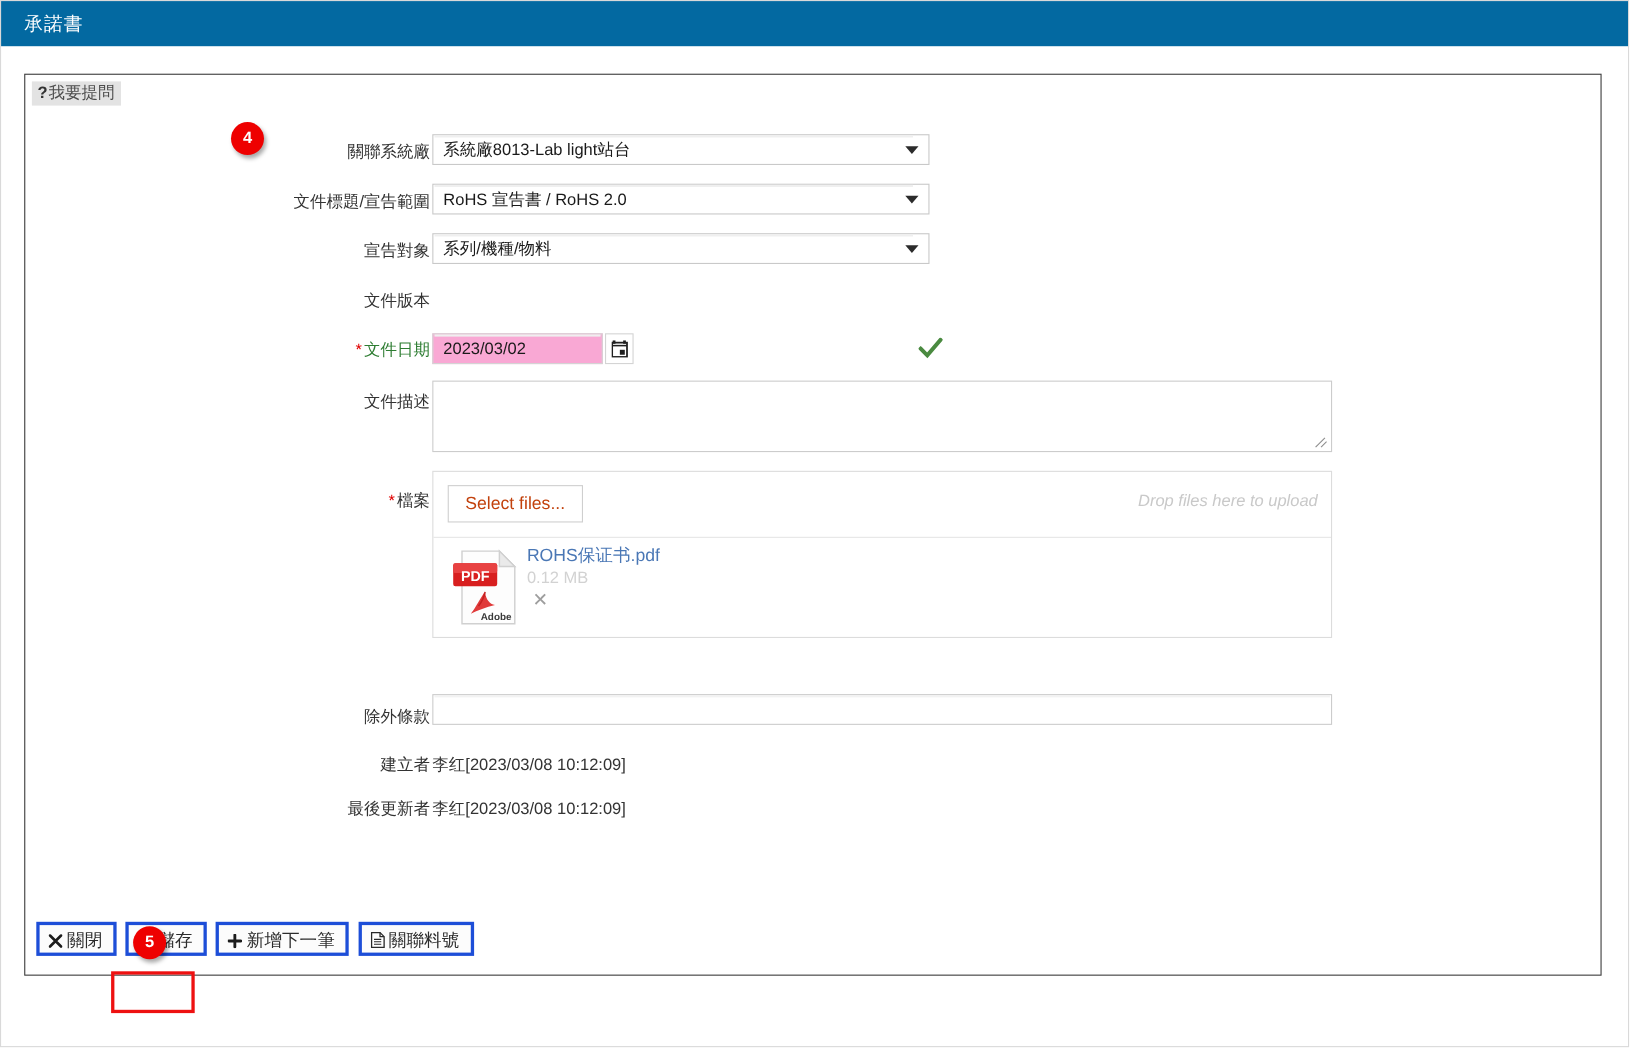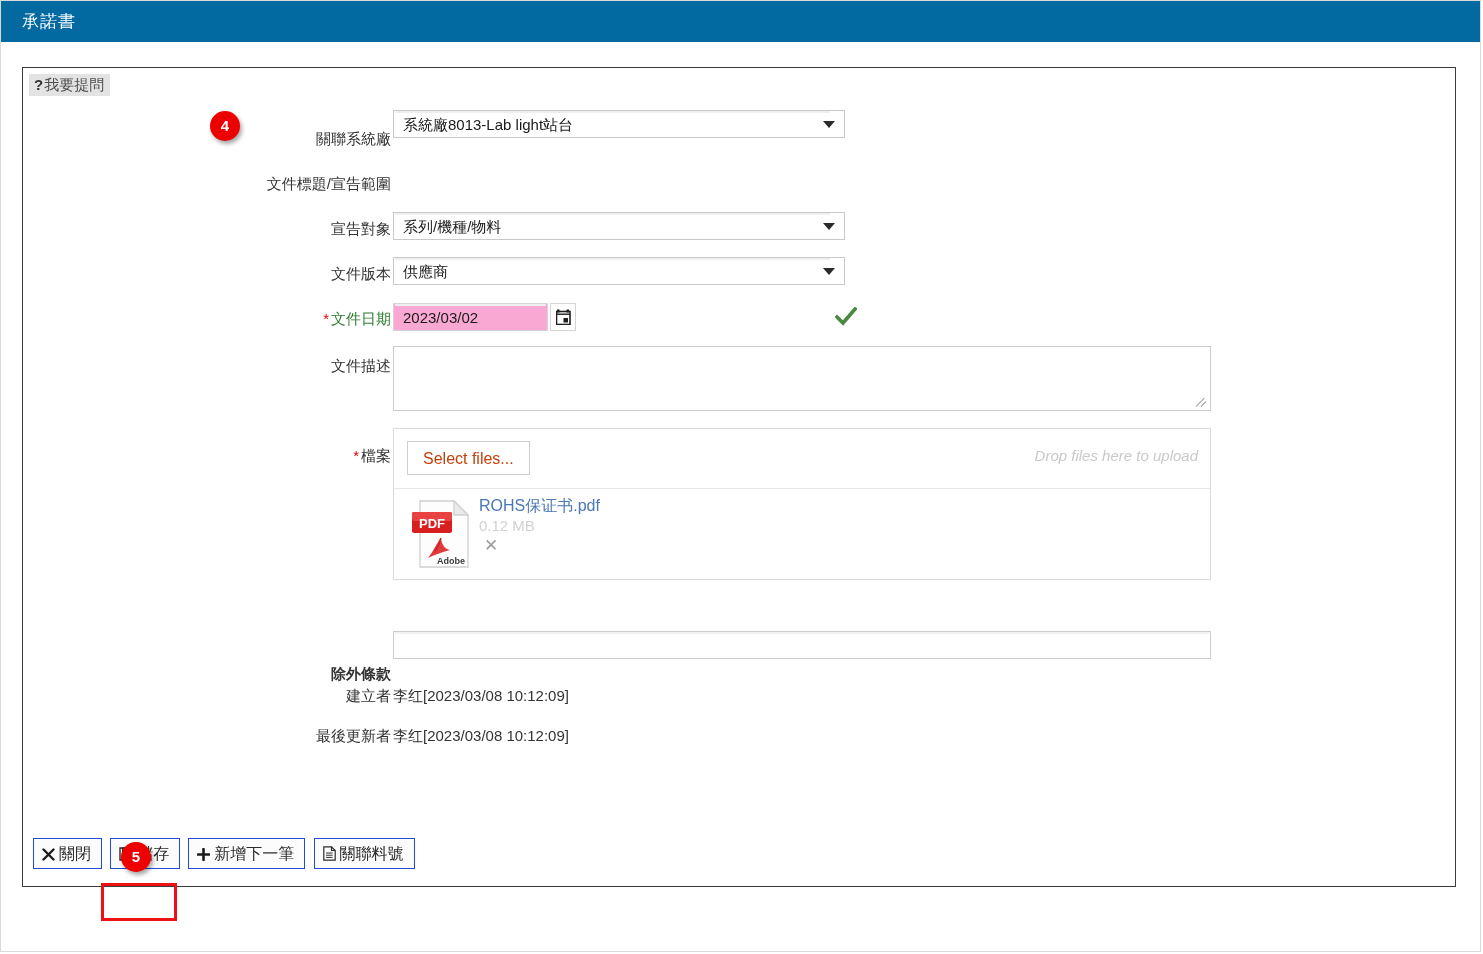--- a/index.html
+++ b/index.html
@@ -301,21 +301,21 @@
     left: 10px;
     bottom: 16px;
     height: 32px;
   }
   .btn {
     position: relative;
     display: inline-block;
     height: 31px;
     padding: 0 10px 12px 8px;
     margin-right: 4px;
-    border: 1px solid #1d4ed8;
+    border: 3px solid #1d4ed8;
     background: #fcfcfc;
     font-size: 16px;
     color: #2c2c2c;
     line-height: 30px;
     box-sizing: border-box;
     cursor: pointer;
     vertical-align: top;
     white-space: nowrap;
   }
   .btn .bi {
@@ -359,38 +359,38 @@
   <div class="titlebar-text">承諾書</div>
 </div>
 
 <div class="ask-tab">
   <span class="qmark">?</span><span>我要提問</span>
 </div>
 
 <div class="panel">
 
   <div class="label" style="left:218px; top:61px; width:150px;">關聯系統廠</div>
-  <div class="select" style="left:370px; top:42px; width:452px;padding-left:28px;">
+  <div class="select" style="left:370px; top:54px; width:452px;padding-left:28px;">
     <span class="sel-text">系統廠8013-Lab light站台</span>
     <span class="arrow"></span>
   </div>
 
   <div class="label" style="left:168px; top:106px; width:200px;">文件標題/宣告範圍</div>
+  <div class="select" style="left:370px; top:99px; width:452px;">
+    <span class="sel-text">RoHS 宣告書 / RoHS 2.0</span>
+    <span class="arrow"></span>
+  </div>
 
   <div class="label" style="left:218px; top:151px; width:150px;">宣告對象</div>
   <div class="select" style="left:370px; top:144px; width:452px;">
     <span class="sel-text">系列/機種/物料</span>
     <span class="arrow"></span>
   </div>
 
   <div class="label" style="left:218px; top:196px; width:150px;">文件版本</div>
-  <div class="select" style="left:370px; top:189px; width:452px;">
-    <span class="sel-text">供應商</span>
-    <span class="arrow"></span>
-  </div>
 
   <div class="label green" style="left:218px; top:241px; width:150px;"><span class="req">*</span><span>文件日期</span></div>
   <div class="datebox" style="left:370px; top:235px; width:155px;">
     <span class="date-text">2023/03/02</span>
   </div>
   <div class="cal-btn" style="left:527px; top:235px;">
     <svg class="cal-ico" width="15" height="16" viewBox="0 0 15 16">
       <rect x="1" y="0.5" width="2.5" height="3" fill="#1f1f1f"></rect>
       <rect x="10.5" y="0.5" width="2.5" height="3" fill="#1f1f1f"></rect>
       <rect x="0.5" y="2.5" width="13.5" height="13" fill="none" stroke="#1f1f1f" stroke-width="1.6"></rect>
@@ -426,21 +426,21 @@
         <path d="M31 41 C30 46 28 50 25 54" stroke="#c52121" stroke-width="1.4" fill="none"></path>
         <rect x="28" y="59" width="26" height="10" rx="1.5" fill="#ffffff"></rect>
         <text x="41" y="67" font-family="Liberation Sans, sans-serif" font-size="9" font-weight="bold" fill="#3a3a3a" text-anchor="middle">Adobe</text>
       </svg>
       <div class="file-name">ROHS保证书.pdf</div>
       <div class="file-size">0.12 MB</div>
       <div class="file-remove">✕</div>
     </div>
   </div>
 
-  <div class="label" style="left:218px; top:596px; width:150px;font-weight:bold;">除外條款</div>
+  <div class="label" style="left:218px; top:574px; width:150px;">除外條款</div>
   <div class="textinput" style="left:370px; top:563px; width:818px;"></div>
 
   <div class="label" style="left:218px; top:618px; width:150px;">建立者</div>
   <div class="readonly" style="left:370px; top:618px;">李红[2023/03/08 10:12:09]</div>
 
   <div class="label" style="left:198px; top:658px; width:170px;">最後更新者</div>
   <div class="readonly" style="left:370px; top:658px;">李红[2023/03/08 10:12:09]</div>
 
   <div class="btnbar">
     <div class="btn">

